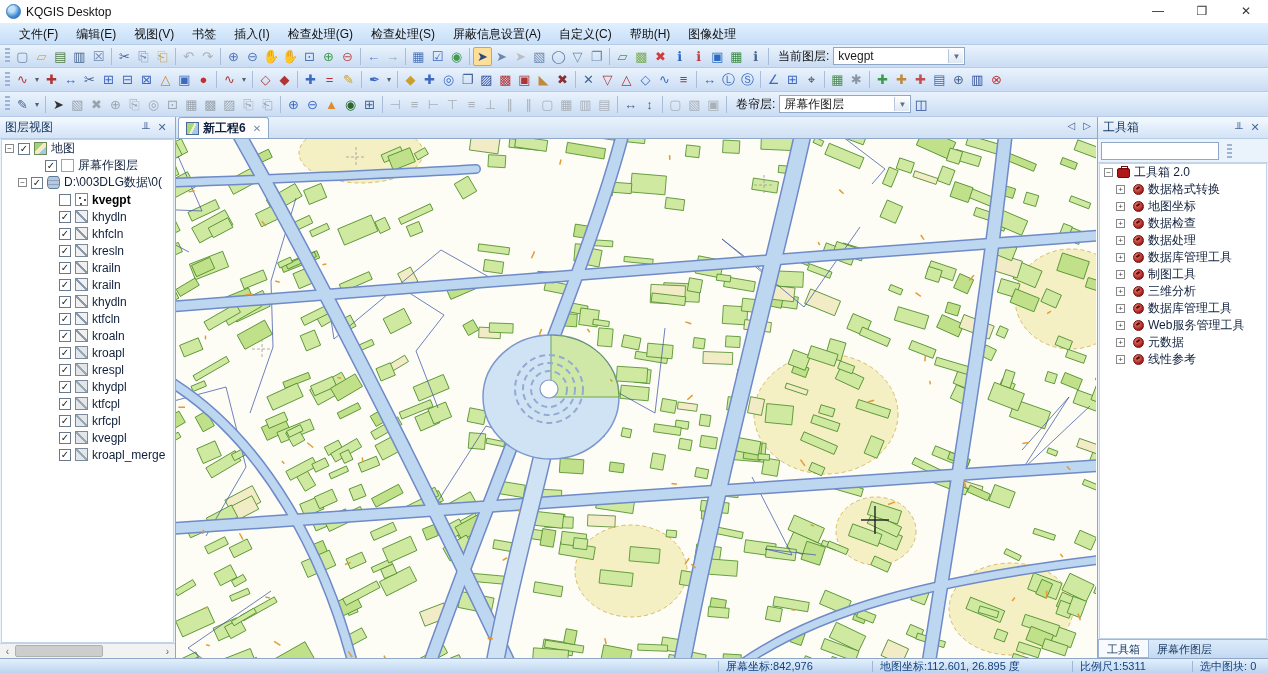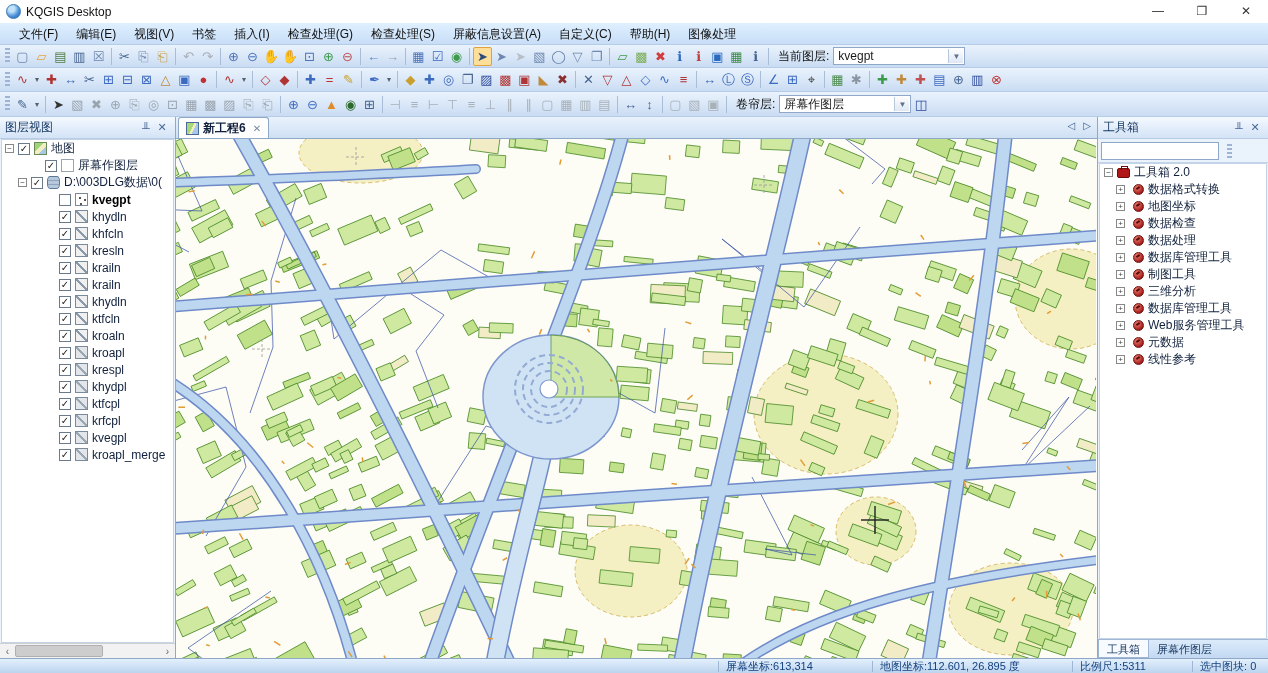--- a/index.html
+++ b/index.html
@@ -1041,21 +1041,21 @@
       <div class="panel-tabs" id="toolbox-tabs">
           <span class="panel-tab active">工具箱</span>
           <span class="panel-tab">屏幕作图层</span>
         </div>
     </div>
   </div>
 
   <div id="statusbar">
     <span class="status-sep" style="left:718px"></span>
     <span class="status-seg" style="left:726px">
-      <span>屏幕坐标:</span><span>613,314</span>
+      <span>屏幕坐标:</span><span>842,976</span>
     </span>
     <span class="status-sep" style="left:872px"></span>
     <span class="status-seg" style="left:880px">
       <span>地图坐标:</span><span>112.601, 26.895 度</span>
     </span>
     <span class="status-sep" style="left:1072px"></span>
     <span class="status-seg" style="left:1080px">
       <span>比例尺</span><span>1:5311</span>
     </span>
     <span class="status-sep" style="left:1192px"></span>

